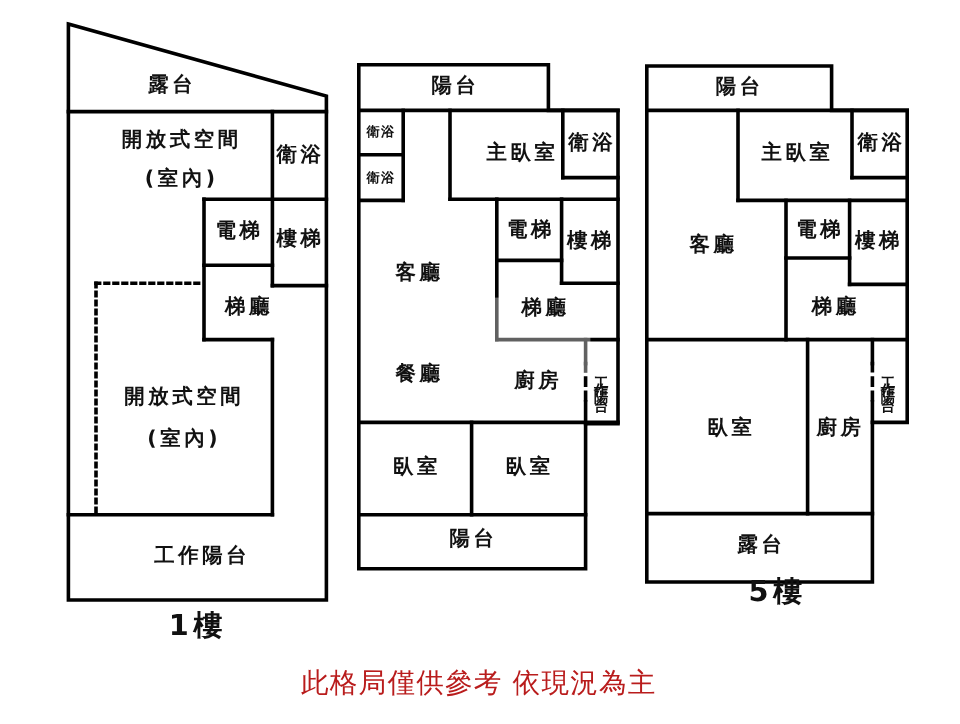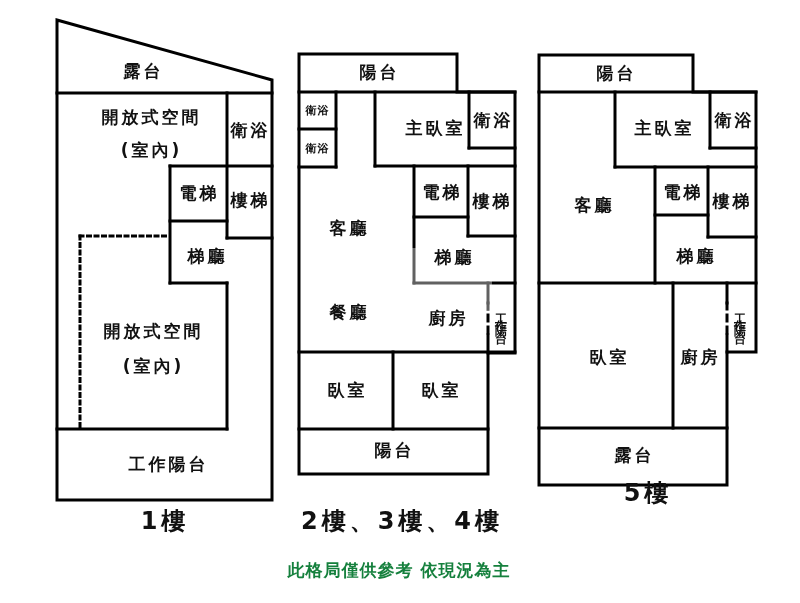--- a/index.html
+++ b/index.html
@@ -33,23 +33,23 @@
     font-size:24px;
     font-weight:600;
     letter-spacing:4px;
     text-indent:4px;
     line-height:1;
   }
   .disclaimer{
     position:absolute;
     transform:translate(-50%,-50%);
     white-space:nowrap;
-    color:#15803d;
-    font-size:17px;
-    font-weight:700;
+    color:#b91c1c;
+    font-size:23px;
+    font-weight:400;
     letter-spacing:1px;
     line-height:1;
   }
   .wash{
     position:absolute;
     background:rgba(255,255,255,0.38);
     pointer-events:none;
   }
 </style>
 </head>
@@ -139,21 +139,20 @@
   <div class="lbl" style="left:441px;top:192px;">電梯</div>
   <div class="lbl" style="left:491px;top:201px;">樓梯</div>
   <div class="lbl" style="left:348px;top:228px;">客廳</div>
   <div class="lbl" style="left:453px;top:257px;">梯廳</div>
   <div class="lbl" style="left:348px;top:312px;text-align:center;">餐廳</div>
   <div class="lbl" style="left:447px;top:318px;">廚房</div>
   <div class="lbl vert" style="left:501px;top:316px;">工作陽台</div>
   <div class="lbl" style="left:346px;top:390px;">臥室</div>
   <div class="lbl" style="left:440px;top:390px;">臥室</div>
   <div class="lbl" style="left:393px;top:450px;">陽台</div>
-  <div class="caption" style="left:400px;top:521px;">2樓、3樓、4樓</div>
 
   <div class="lbl" style="left:615px;top:73px;">陽台</div>
   <div class="lbl" style="left:663px;top:128px;">主臥室</div>
   <div class="lbl" style="left:733px;top:120px;">衛浴</div>
   <div class="lbl" style="left:593px;top:205px;">客廳</div>
   <div class="lbl" style="left:682px;top:192px;">電梯</div>
   <div class="lbl" style="left:731px;top:201px;">樓梯</div>
   <div class="lbl" style="left:695px;top:256px;">梯廳</div>
   <div class="lbl" style="left:608px;top:357px;">臥室</div>
   <div class="lbl" style="left:699px;top:357px;">廚房</div>

